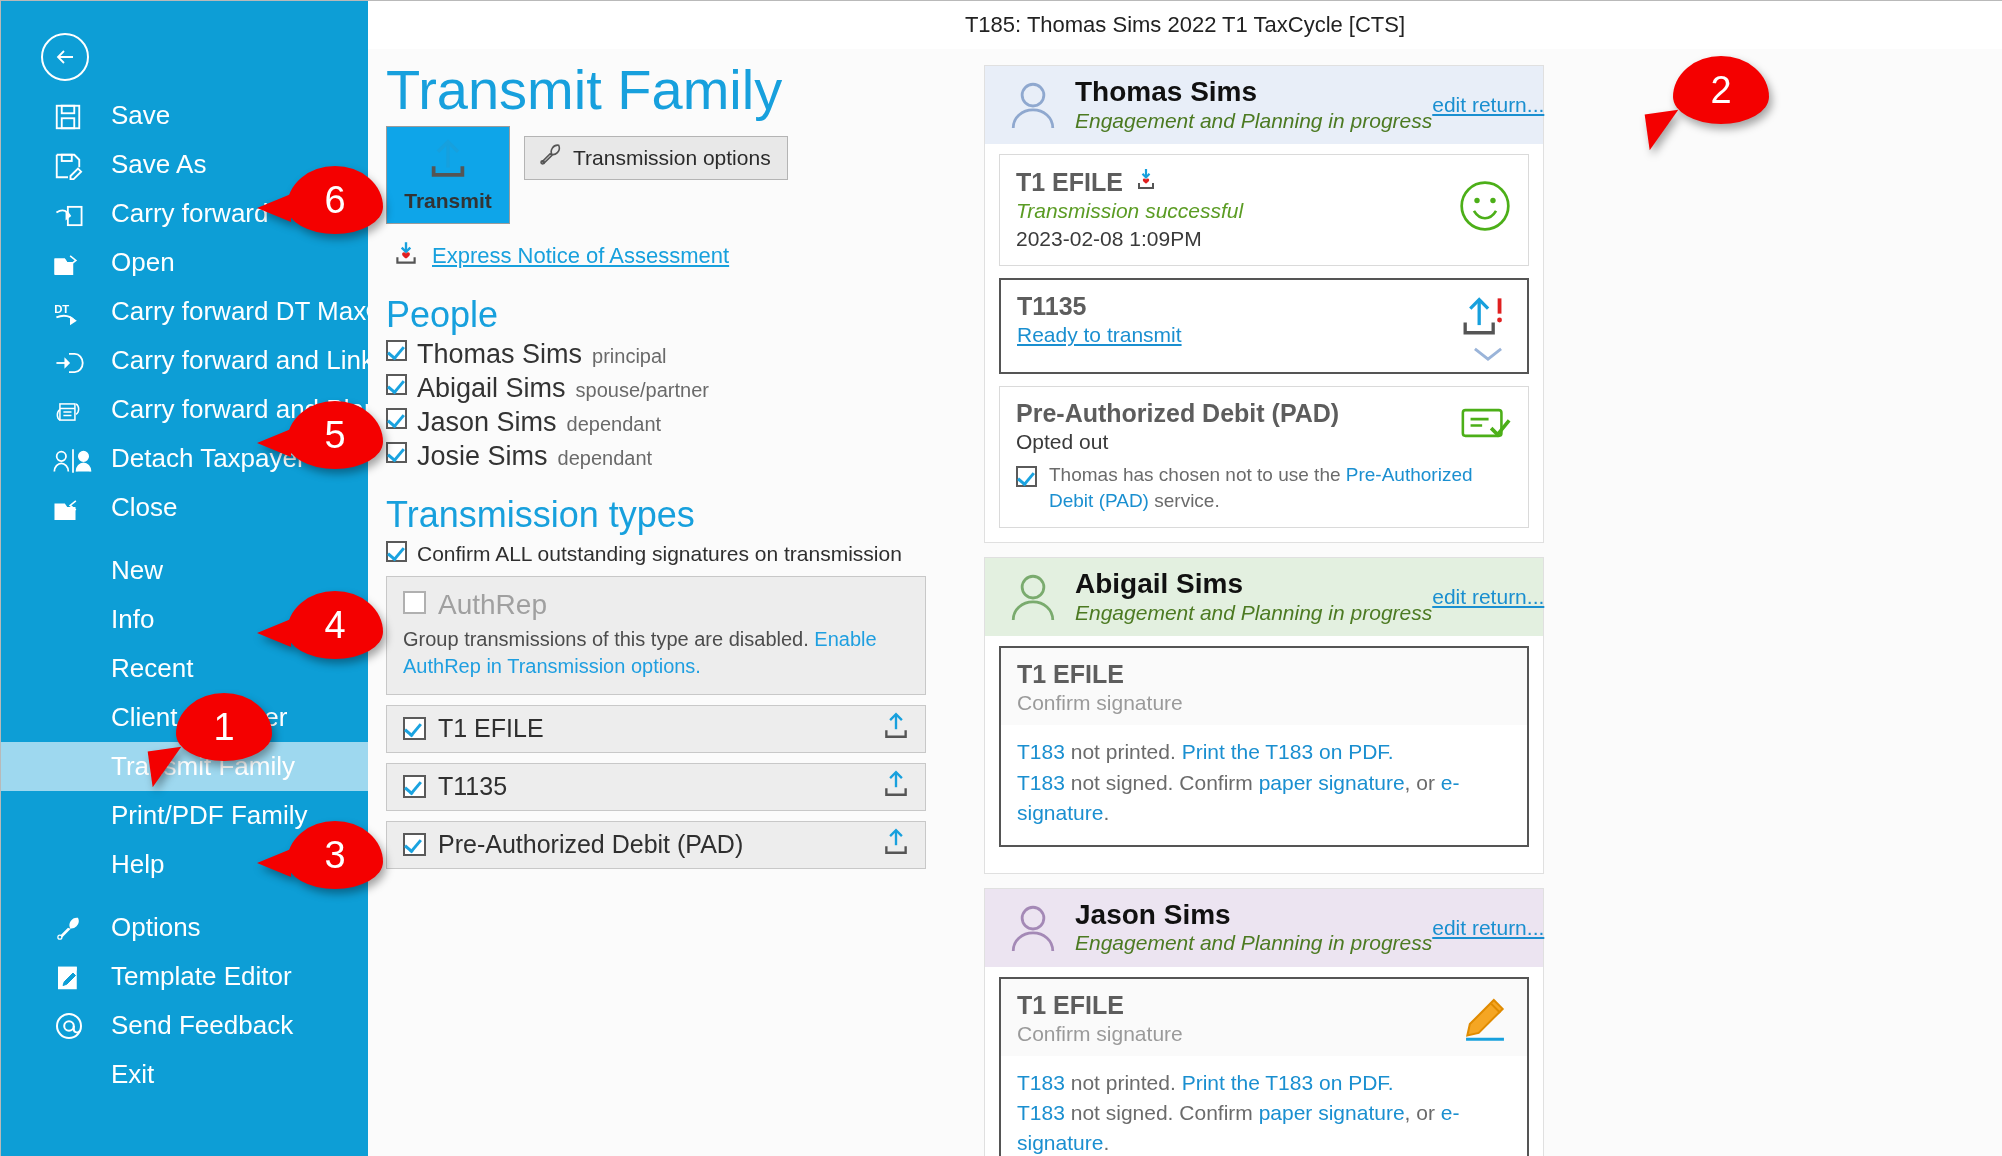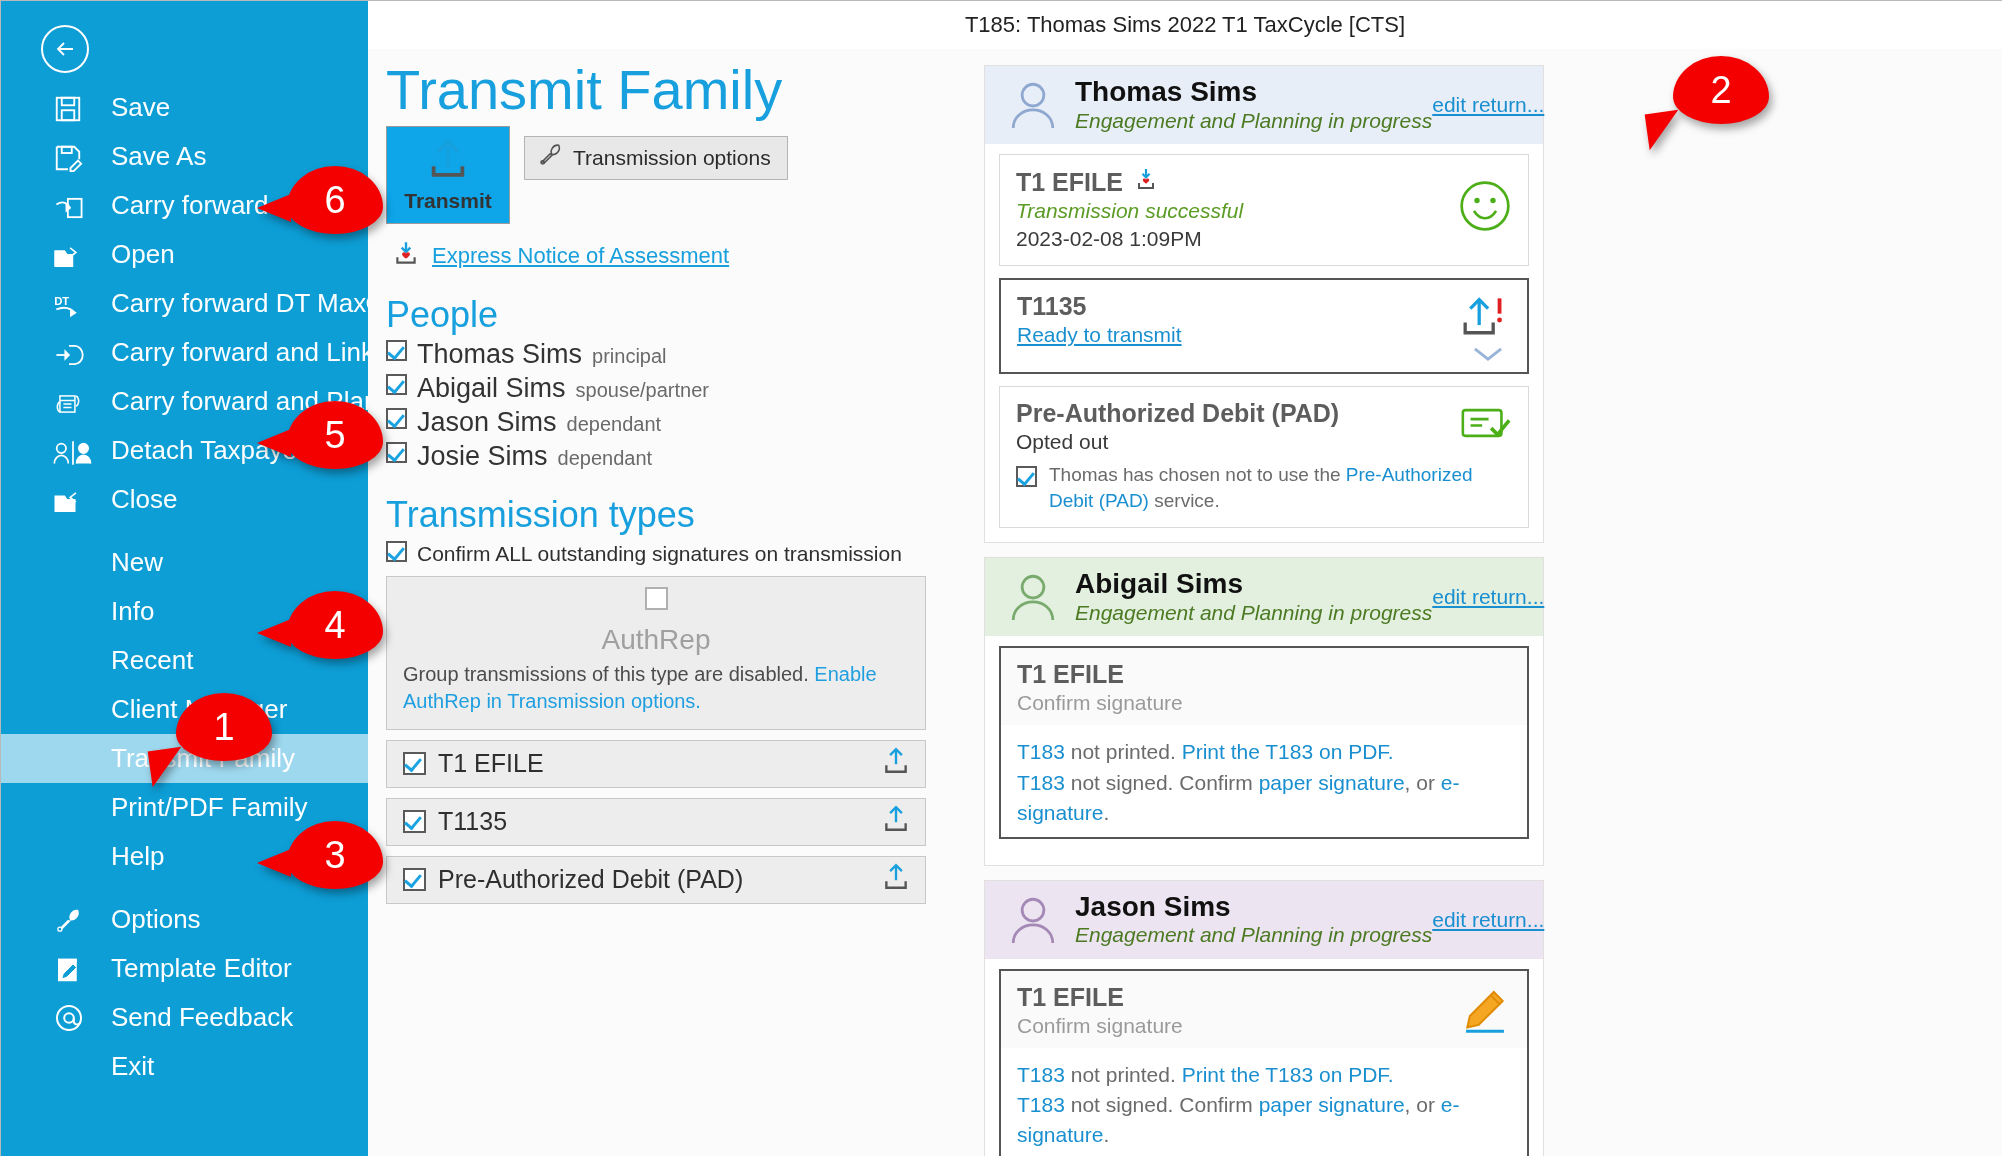--- a/index.html
+++ b/index.html
@@ -14,21 +14,21 @@
     width: 2002px; height: 1156px;
     background: #fbfbfb;
     border: 1px solid #b9b9b9;
   }
 
   
   .sidebar {
     position: absolute; left: 0; top: 0;
     width: 367px; height: 1156px;
     background: #0d9ed6;
-    padding-top: 12px;
+    padding-top: 20px;
   }
   .back-btn {
     width: 48px; height: 48px; border-radius: 50%;
     border: 2px solid #ffffff;
     margin: 12px 0 10px 40px;
     display: flex; align-items: center; justify-content: center;
     color: #fff;
   }
   .back-btn svg { width: 24px; height: 24px; }
   .nav-item {
@@ -129,21 +129,21 @@
     font-size: 21px; color: #2f2f2f; margin-top: 6px;
   }
   .authrep-box {
     margin-top: 10px;
     background: #ededed; border: 1px solid #c8c8c8;
     padding: 12px 16px 14px 16px;
     width: 540px;
   }
   .authrep-title {
     display: flex; align-items: center; gap: 12px;
-    font-size: 28px; color: #a0a0a0; margin-bottom: 5px; flex-direction: column;
+    font-size: 28px; color: #a0a0a0; margin-bottom: 5px;
   }
   .authrep-title .cbx { width: 23px; height: 23px; flex: 0 0 23px; }
   .authrep-desc { font-size: 20px; color: #4c4c4c; line-height: 1.35; }
   .authrep-desc a { color: #1f9fe0; text-decoration: none; }
   .type-row {
     margin-top: 10px; width: 540px; height: 48px;
     background: #ededed; border: 1px solid #c8c8c8;
     display: flex; align-items: center;
     padding: 0 14px 0 16px;
     font-size: 25px; color: #2f2f2f;
@@ -191,21 +191,21 @@
   .tile.grayhdr { padding: 0; }
   .tile .t-title { font-size: 25px; font-weight: bold; color: #5d5d5d; display:flex; align-items:center; gap:10px;}
   .tile .t-sub { font-size: 21px; color: #9a9a9a; margin-top: 2px; }
   .tile .t-sub.green { color: #5b9c24; font-style: italic; }
   .tile .t-sub.linky { color: #1a8fd0; text-decoration: underline; }
   .tile .t-date { font-size: 21px; color: #3a3a3a; margin-top: 4px; }
   .tile .t-icon { position: absolute; right: 16px; top: 14px; }
   .tile .t-icon.mid { top: 24px; }
 
   .sig-hdr { background: #fafafa; padding: 12px 16px 10px 16px; }
-  .sig-body { padding: 12px 16px 8px 16px; font-size: 21px; line-height: 1.45; }
+  .sig-body { padding: 12px 16px 16px 16px; font-size: 21px; line-height: 1.45; }
   .sig-body .muted { color: #6b6b6b; }
   .sig-body a { color: #1a8fd0; text-decoration: none; }
 
   .pad-tile { border: 1px solid #dadada; padding: 12px 16px 14px 16px; position: relative; }
   .pad-title { font-size: 25px; font-weight: bold; color: #5d5d5d; }
   .pad-sub { font-size: 21px; color: #3a3a3a; margin-top: 2px; }
   .pad-row { display: flex; gap: 12px; margin-top: 8px; font-size: 19px; color: #6b6b6b; line-height: 1.35; }
   .pad-row a { color: #1a8fd0; text-decoration: none; }
 
   

